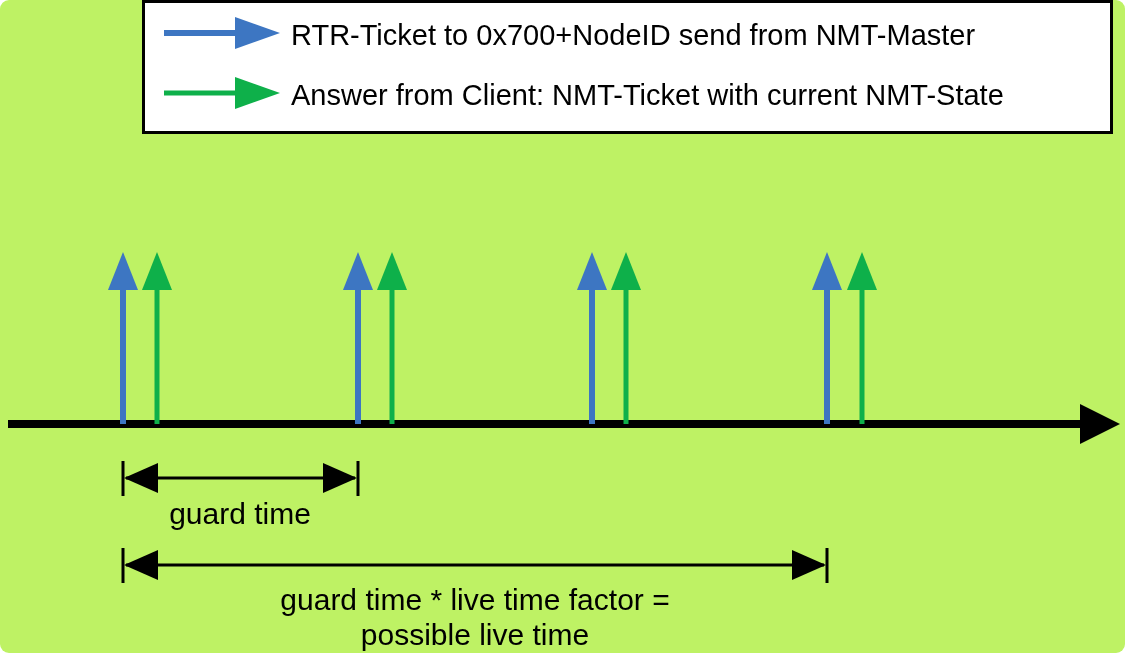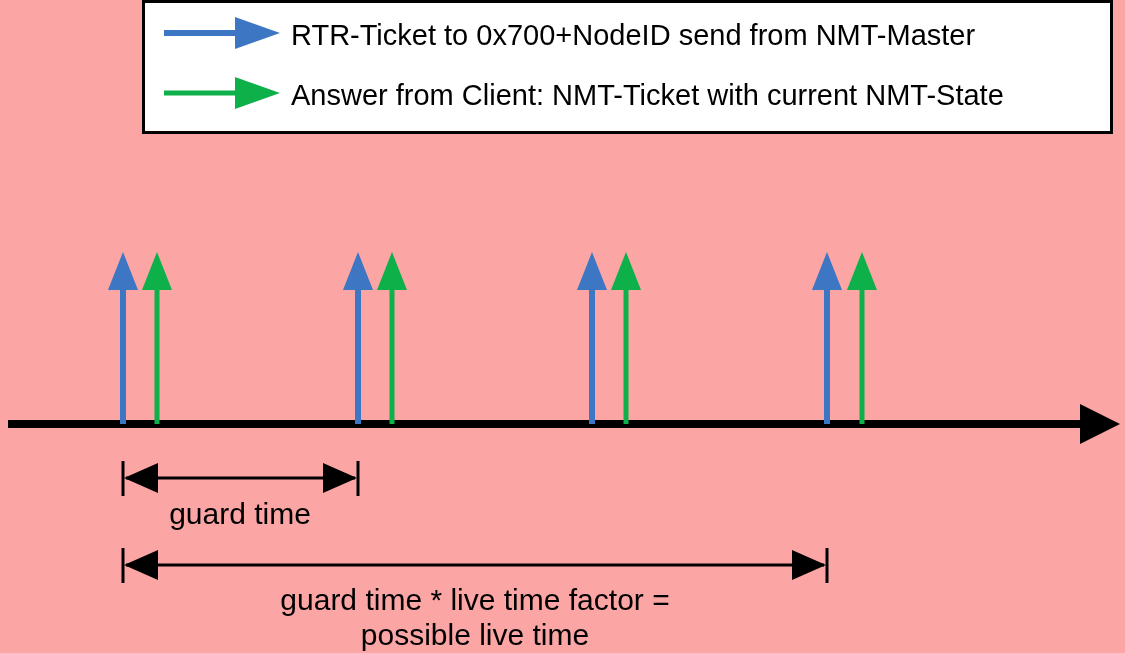--- a/index.html
+++ b/index.html
@@ -8,22 +8,23 @@
     background: #ffffff;
   }
   body {
     font-family: "Liberation Sans", sans-serif;
     -webkit-font-smoothing: antialiased;
   }
   #canvas {
     position: relative;
     width: 1125px;
     height: 653px;
-    background: #fca5a5;
+    background: #bef264;
     overflow: hidden;
+    border-radius: 9px;
   }
   #figure {
     position: absolute;
     left: 0;
     top: 0;
   }
   .legend-text {
     font-family: "Liberation Sans", sans-serif;
     font-size: 29px;
     fill: #000000;

